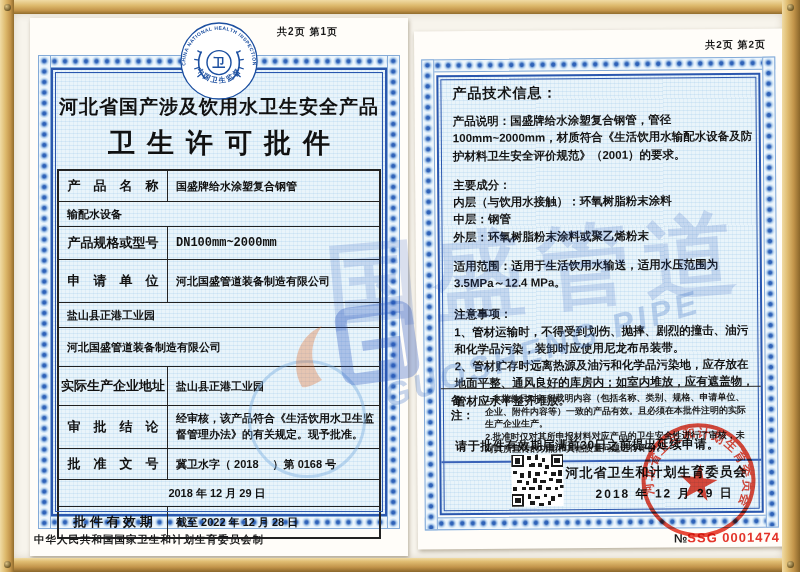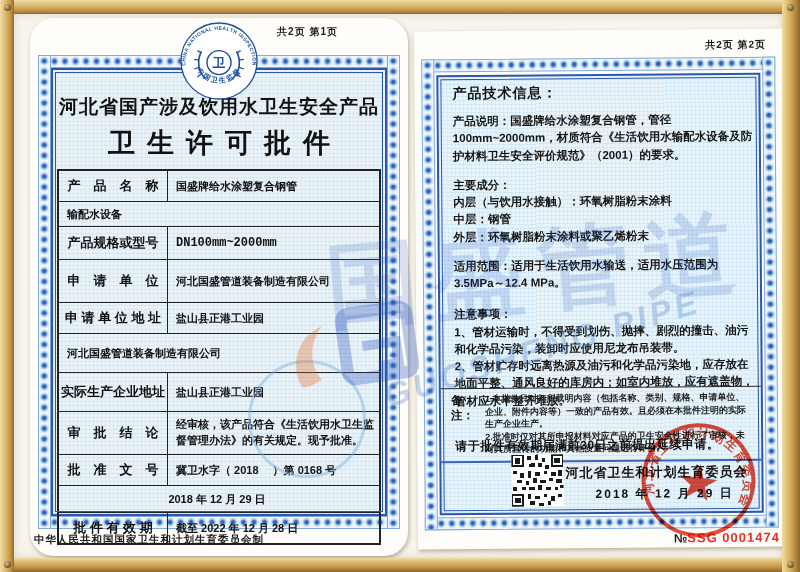--- a/index.html
+++ b/index.html
@@ -12,21 +12,21 @@
   .fb-bottom{left:0;right:0;bottom:0;height:14px;background:linear-gradient(0deg,#8a662a,#c2944a 35%,#e0bd72 75%,#f0dba4);}
   .fb-left{top:0;bottom:0;left:0;width:14px;background:linear-gradient(90deg,#f0dba4,#ddb96c 40%,#c2944a 75%,#916c2c);}
   .fb-right{top:0;bottom:0;right:0;width:18px;background:linear-gradient(270deg,#8a662a,#c2944a 35%,#e0bd72 70%,#f0dba4);}
   .screw{position:absolute;z-index:21;width:7px;height:7px;border-radius:50%;
     background:radial-gradient(circle at 35% 35%,#d9c184,#6b5524 70%);}
   .backing{position:absolute;inset:12px 16px 12px 12px;background:#f7f4ec;z-index:1;
     box-shadow:inset 0 0 10px rgba(90,60,10,.25);}
 
   
   .page{position:absolute;background:#fffdf9;z-index:2;box-shadow:1px 2px 4px rgba(60,40,0,.35);}
-  .page-left{left:30px;top:18px;width:378px;height:538px;border-radius:24px;}
+  .page-left{left:30px;top:18px;width:378px;height:538px;}
   .page-right{left:416px;top:30px;width:368px;height:518px;transform:rotate(-0.45deg);}
 
   .page-marker{position:absolute;font-size:10px;font-weight:bold;color:#1a1a1a;letter-spacing:1px;white-space:nowrap;}
   .pm-left{top:7px;right:70px;}
   .pm-right{top:9px;right:16px;}
 
   
   .band{position:absolute;background-color:#eaf3fb;border:1px solid #84abd8;box-sizing:border-box;
     background-image:radial-gradient(circle at 5px 5px,#2e62b8 1.6px,rgba(70,125,200,.55) 2.6px,rgba(195,220,242,.95) 3.6px,#eef6fc 5px);
     background-size:10.5px 10.5px;}
@@ -151,21 +151,20 @@
         </div>
         <div class="crow r3">
           <div class="clabel">产品规格或型号</div>
           <div class="cvalue v-spec">DN100mm~2000mm</div>
         </div>
         <div class="crow r4">
           <div class="clabel">申　请　单　位</div>
           <div class="cvalue">河北国盛管道装备制造有限公司</div>
         </div>
         <div class="crow r5">
-          <div class="clabel">申 请 单 位 地 址</div>
           <div class="cvalue">盐山县正港工业园</div>
         </div>
         <div class="crow r6">
           <div class="cvalue">河北国盛管道装备制造有限公司</div>
         </div>
         <div class="crow r7">
           <div class="clabel">实际生产企业地址</div>
           <div class="cvalue">盐山县正港工业园</div>
         </div>
         <div class="crow r8">

